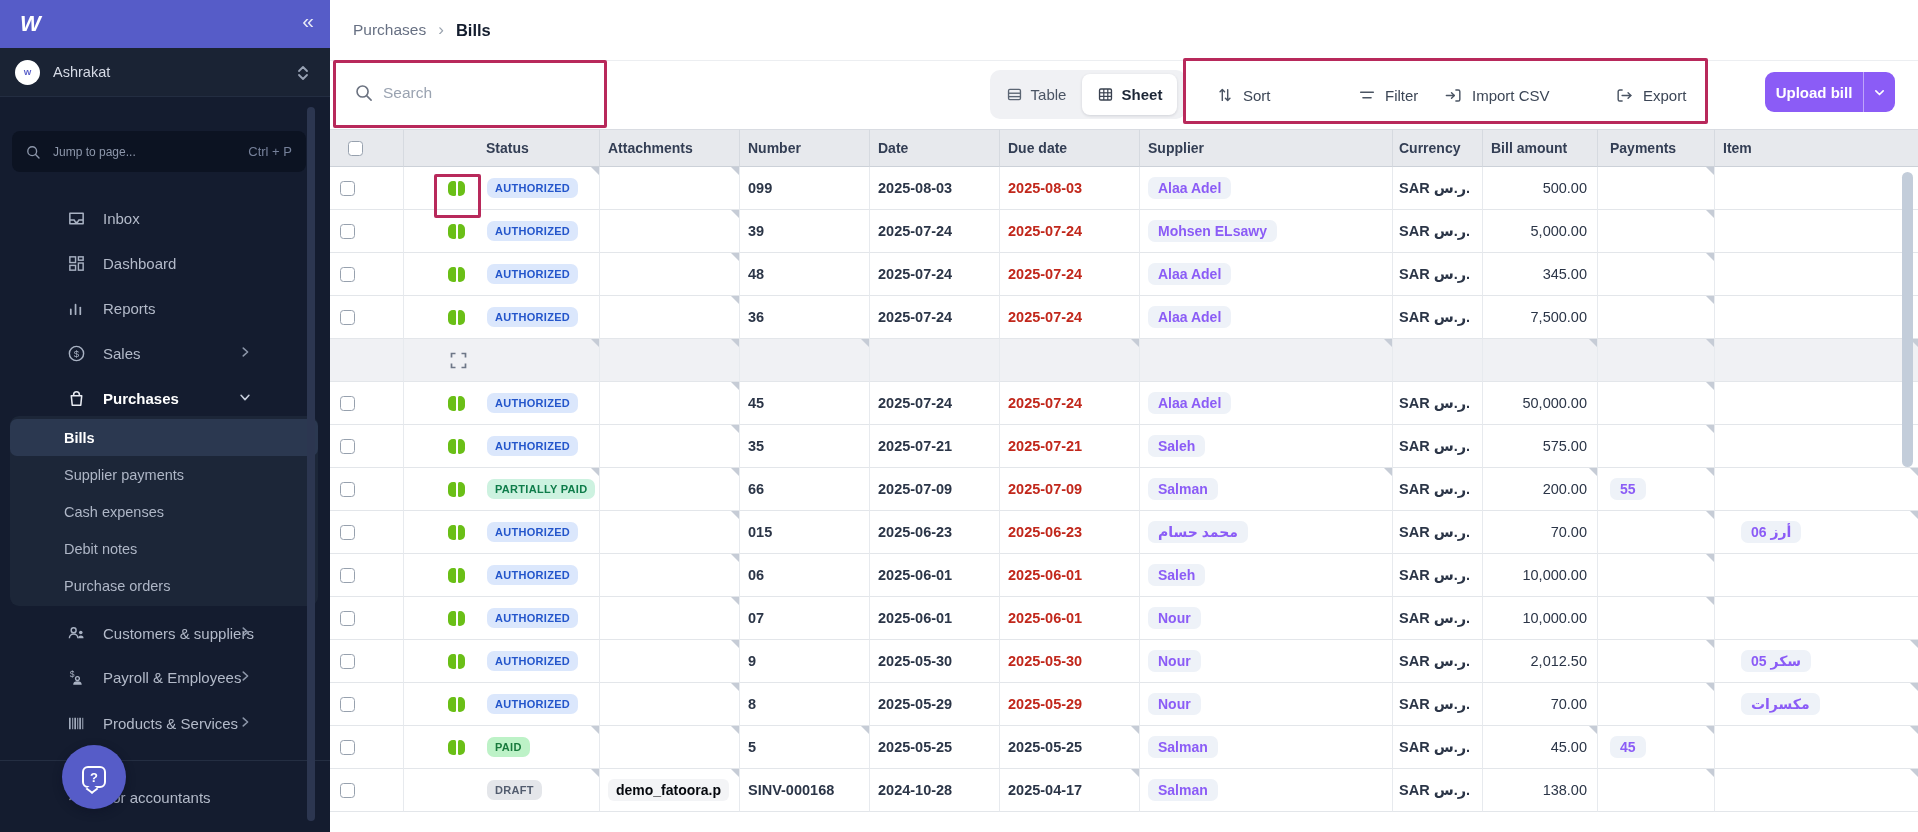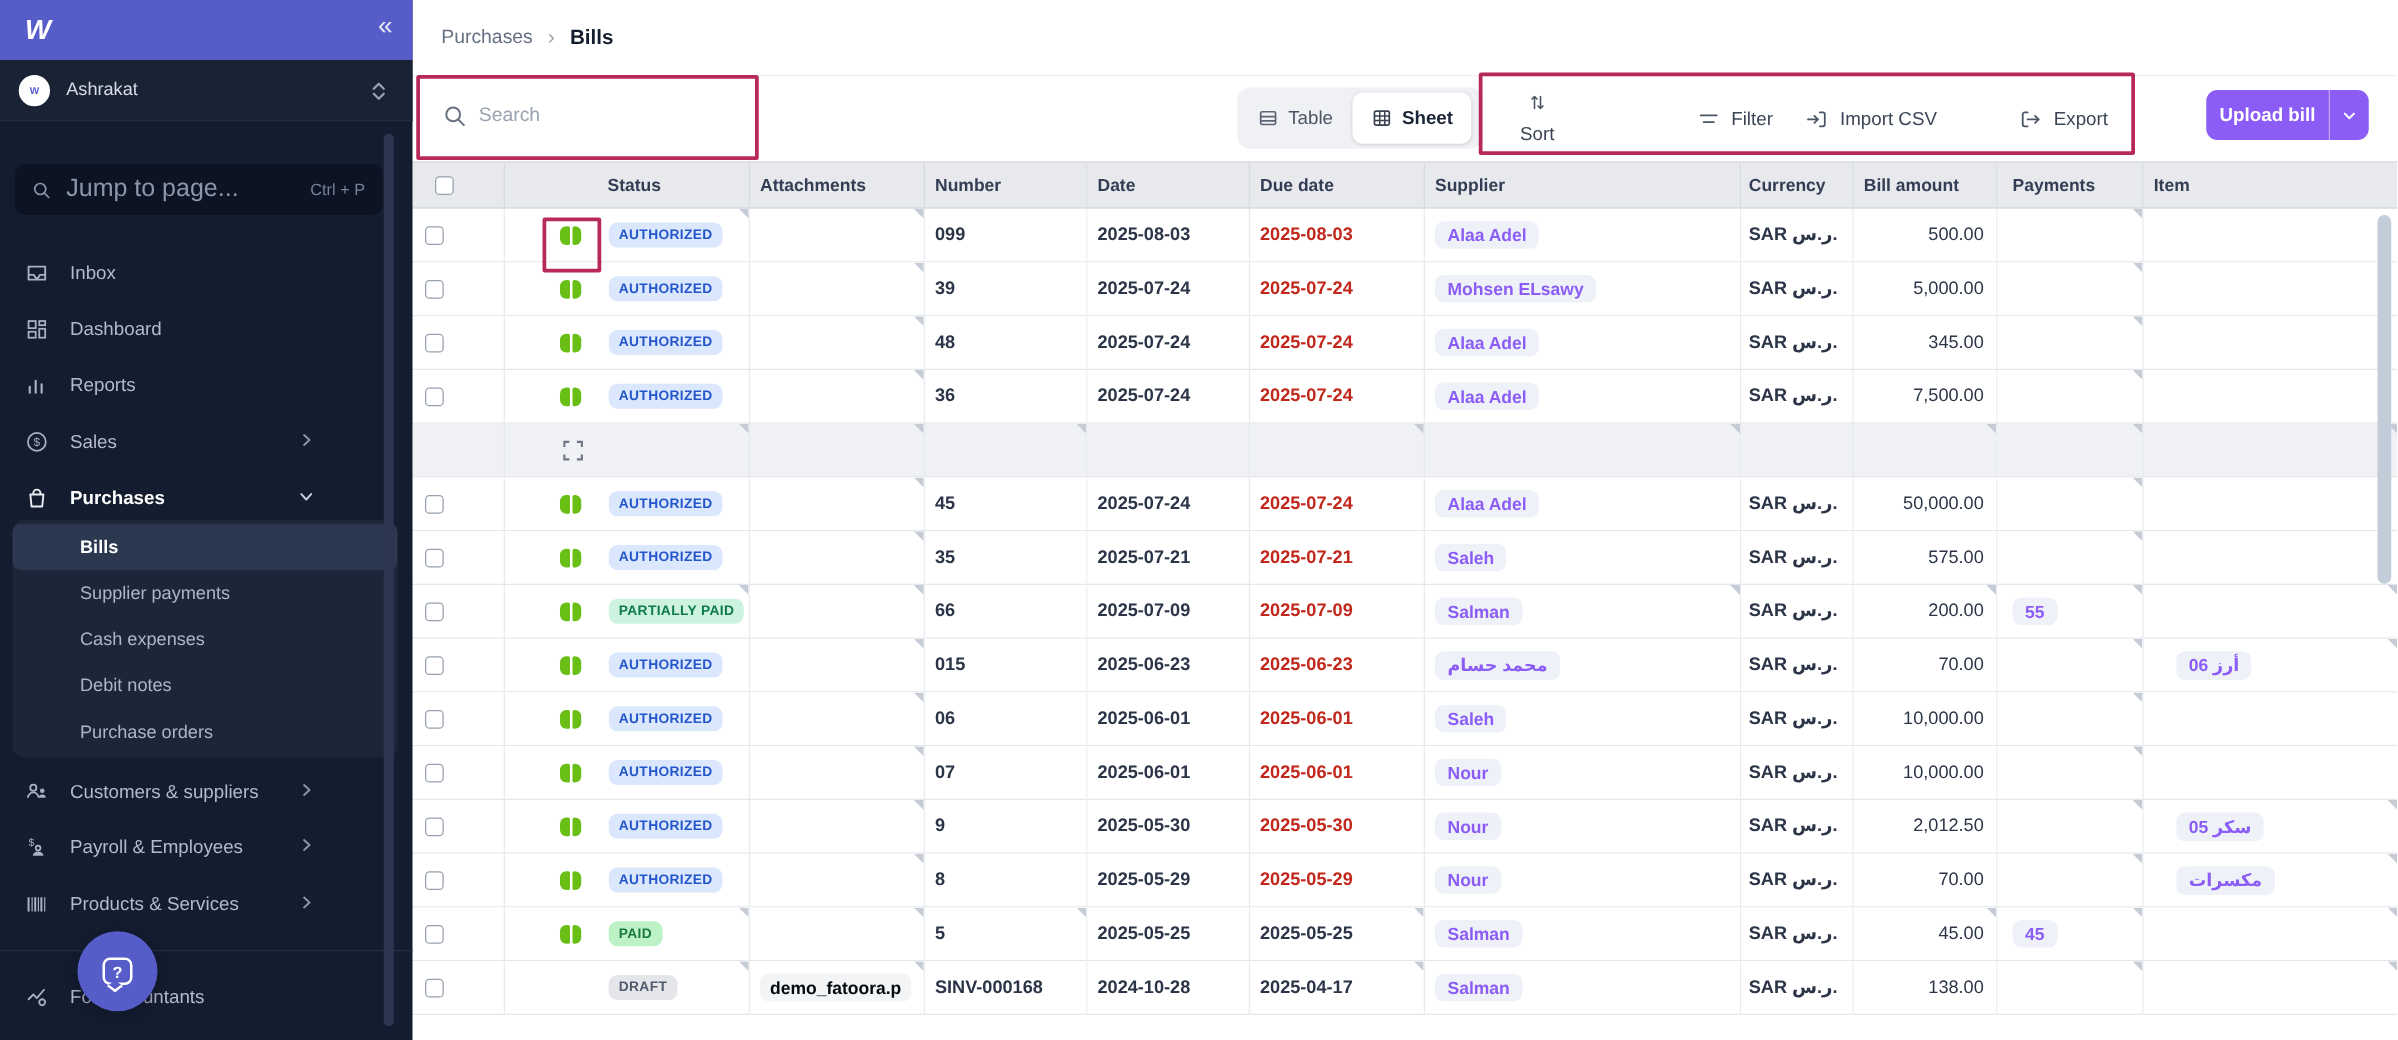--- a/index.html
+++ b/index.html
@@ -9,23 +9,23 @@
   
   .sidebar { position:absolute; left:0; top:0; width:330px; height:832px; background:#141c2f; z-index:5; }
   .sb-header { position:absolute; left:0; top:0; width:330px; height:48px; background:#565cc8; display:flex; align-items:center; }
   .sb-logo { color:#fff; font-weight:800; font-size:22px; font-style:italic; margin-left:20px; letter-spacing:-1px; }
   .sb-collapse { position:absolute; right:16px; top:10px; color:#e7eaf6; font-size:21px; cursor:pointer; line-height:1; }
   .sb-user { position:absolute; left:0; top:48px; width:330px; height:49px; background:#1a2334; border-bottom:1px solid #232d41; display:flex; align-items:center; }
   .avatar { width:25px; height:25px; border-radius:50%; background:#fff; margin-left:15px; display:flex; align-items:center; justify-content:center; font-size:8px; font-weight:800; color:#565cc8; }
   .sb-user-name { color:#d6dbe6; font-size:14.5px; margin-left:13px; font-weight:500; }
   .sb-user-chev { position:absolute; right:20px; top:15px; }
   .jump { position:absolute; left:12px; top:131px; width:294px; height:41px; background:#0c1322; border-radius:8px; display:flex; align-items:center; cursor:pointer; }
-  .jump-label { color:#8d97ab; font-size:20px; margin-left:12px; flex:1; }
+  .jump-label { color:#8d97ab; font-size:12px; margin-left:12px; flex:1; }
   .jump-kbd { color:#76819a; font-size:13px; margin-right:14px; }
-  .nav-item { position:absolute; left:0; width:272px; height:44px; display:flex; align-items:center; cursor:pointer; }
+  .nav-item { position:absolute; left:0; width:272px; height:44px; display:flex; align-items:center; cursor:pointer;padding-left:47px; }
   .nav-icon { width:19px; height:19px; margin-left:20px; flex:none; }
   .nav-label { color:#b3bac9; font-size:15px; margin-left:17px; }
   .nav-item.active .nav-label { color:#ffffff; font-weight:700; }
   .nav-chev { position:absolute; right:20px; top:14px; }
   .submenu { position:absolute; left:10px; top:416px; width:308px; height:190px; background:#1c2638; border-radius:9px; }
   .sub-item { position:absolute; left:0; width:308px; height:37px; display:flex; align-items:center; border-radius:7px; cursor:pointer; }
   .sub-item span { color:#aeb6c6; font-size:14.5px; margin-left:54px; }
   .sub-item.sel { background:#2b3850; }
   .sub-item.sel span { color:#fff; font-weight:700; }
   .sb-divider { position:absolute; left:0; top:760px; width:330px; height:1px; background:#242e42; }
@@ -42,21 +42,21 @@
   .crumb-current { color:#141d2e; font-size:16.5px; font-weight:700; }
   .toolbar { position:absolute; left:0; top:61px; width:1588px; height:68px;padding-left:12px; }
   .search-wrap { position:absolute; left:24px; top:22px; display:flex; align-items:center; }
   .search-input { border:none; outline:none; font-size:15.5px; color:#2b3547; margin-left:10px; width:190px; font-family:inherit; background:transparent; }
   .search-input::placeholder { color:#9aa3b1; }
   .toggle { position:absolute; left:660px; top:9px; width:196px; height:49px; background:#f0f1f4; border-radius:10px; display:flex; align-items:center; }
   .seg { display:flex; align-items:center; gap:8px; cursor:pointer; justify-content:center; }
   .seg-table { width:92px; color:#4a5464; font-size:15px; }
   .seg-sheet { width:95px; height:41px; background:#fff; border-radius:8px; margin-right:4px; box-shadow:0 1px 3px rgba(20,28,47,.14); color:#1c2636; font-weight:600; font-size:15px; }
   .ghost-btn { position:absolute; top:13px; height:42px; display:flex; align-items:center; gap:9px; cursor:pointer; color:#3c4656; font-size:15px; font-weight:500; }
-  .g-sort { left:886px;flex-direction:column; } .g-filter { left:1028px; } .g-import { left:1114px; } .g-export { left:1285px; }
+  .g-sort { left:886px; } .g-filter { left:1028px; } .g-import { left:1114px; } .g-export { left:1285px; }
   .upload { position:absolute; left:1435px; top:11px; width:130px; height:40px; background:#8b5cf6; border-radius:9px; display:flex; align-items:stretch; cursor:pointer; }
   .upload-label { flex:1; display:flex; align-items:center; justify-content:center; color:#fff; font-size:15px; font-weight:600; }
   .upload-caret { width:32px; border-left:1px solid rgba(255,255,255,.45); display:flex; align-items:center; justify-content:center; }
 
   
   .table { position:absolute; left:0; top:129px; width:1588px; }
   .grid { display:grid; grid-template-columns:74px 196px 140px 130px 130px 140px 253px 90px 115px 117px 203px; }
   .thead { height:38px; }
   .th { background:#e7e9ed; border-top:1px solid #d9dce2; border-right:1px solid #d6dae0; border-bottom:1px solid #ccd1d8; display:flex; align-items:center; font-size:14px; font-weight:700; color:#333e54; padding-left:8px; }
   .th:last-child { border-right:none; }

